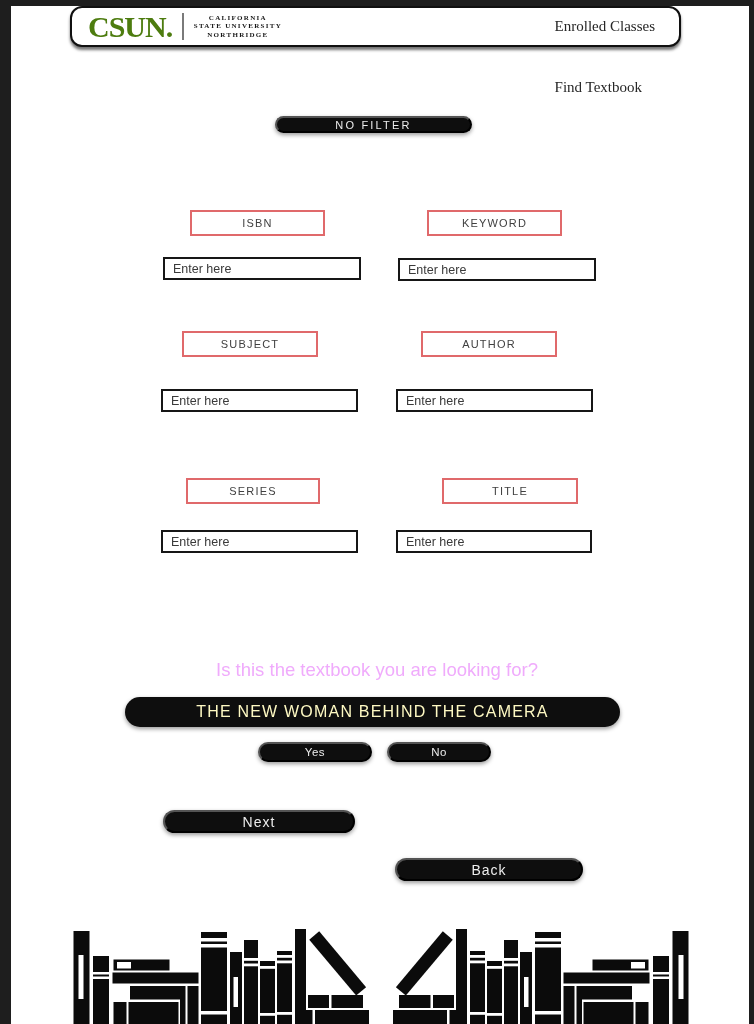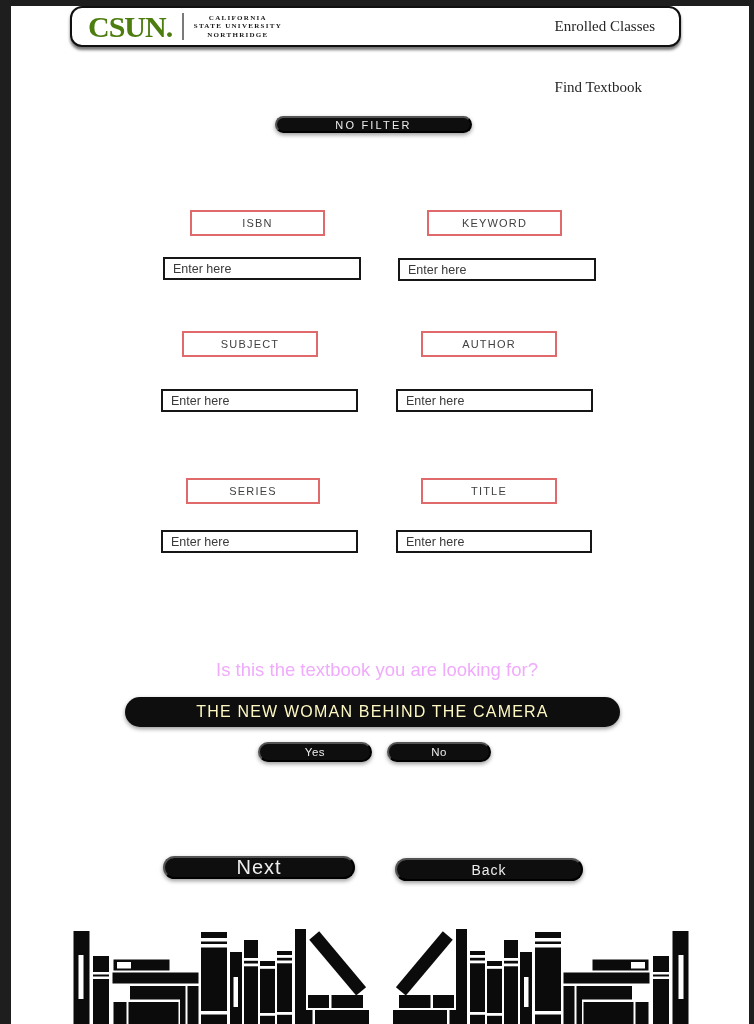--- a/index.html
+++ b/index.html
@@ -23,33 +23,33 @@
 
   
   .pill{position:absolute;background:#0e0e0e;color:#ededed;border-radius:999px;
     display:flex;align-items:center;justify-content:center;
     box-shadow:0 2px 4px rgba(0,0,0,.40);cursor:pointer;box-sizing:border-box;}
   .pill-nofilter{left:275px;top:116px;width:197px;height:17px;font-size:11px;letter-spacing:2.2px;}
   .pill-title{left:125px;top:697px;width:495px;height:30px;font-size:16px;letter-spacing:1.2px;
     color:#fef9c3;cursor:default;}
   .pill-yes{left:258px;top:742px;width:114px;height:20px;font-size:11.5px;letter-spacing:.5px;}
   .pill-no{left:387px;top:742px;width:104px;height:20px;font-size:11.5px;letter-spacing:.5px;}
-  .pill-next{left:163px;top:856px;width:192px;height:23px;font-size:20px;letter-spacing:1px;}
+  .pill-next{left:163px;top:810px;width:192px;height:23px;font-size:14px;letter-spacing:1px;}
   .pill-back{left:395px;top:858px;width:188px;height:23px;font-size:14px;letter-spacing:1px;}
 
   
   .fbtn{position:absolute;background:#fff;border:2px solid #e0696b;color:#404040;
     font-size:11px;letter-spacing:1.2px;display:flex;align-items:center;justify-content:center;
     box-sizing:border-box;cursor:pointer;height:26px;width:136px;}
   .fb-isbn{left:190px;top:210px;width:135px;}
   .fb-keyword{left:427px;top:210px;width:135px;}
   .fb-subject{left:182px;top:331px;}
   .fb-author{left:421px;top:331px;}
   .fb-series{left:186px;top:478px;width:134px;}
-  .fb-title{left:421px;top:478px;width:136px;}
+  .fb-title{left:442px;top:478px;width:136px;}
 
   .finput{position:absolute;height:23px;border:2px solid #161616;background:#fff;
     font-family:"Liberation Sans",sans-serif;font-size:12.5px;color:#14532d;
     padding:0 8px;box-sizing:border-box;border-radius:0;outline:none;}
   .finput::placeholder{color:#3a3a3a;opacity:1;}
   .fi-isbn{left:163px;top:257px;width:198px;}
   .fi-keyword{left:398px;top:258px;width:198px;}
   .fi-subject{left:161px;top:389px;width:197px;}
   .fi-author{left:396px;top:389px;width:197px;}
   .fi-series{left:161px;top:530px;width:197px;}

